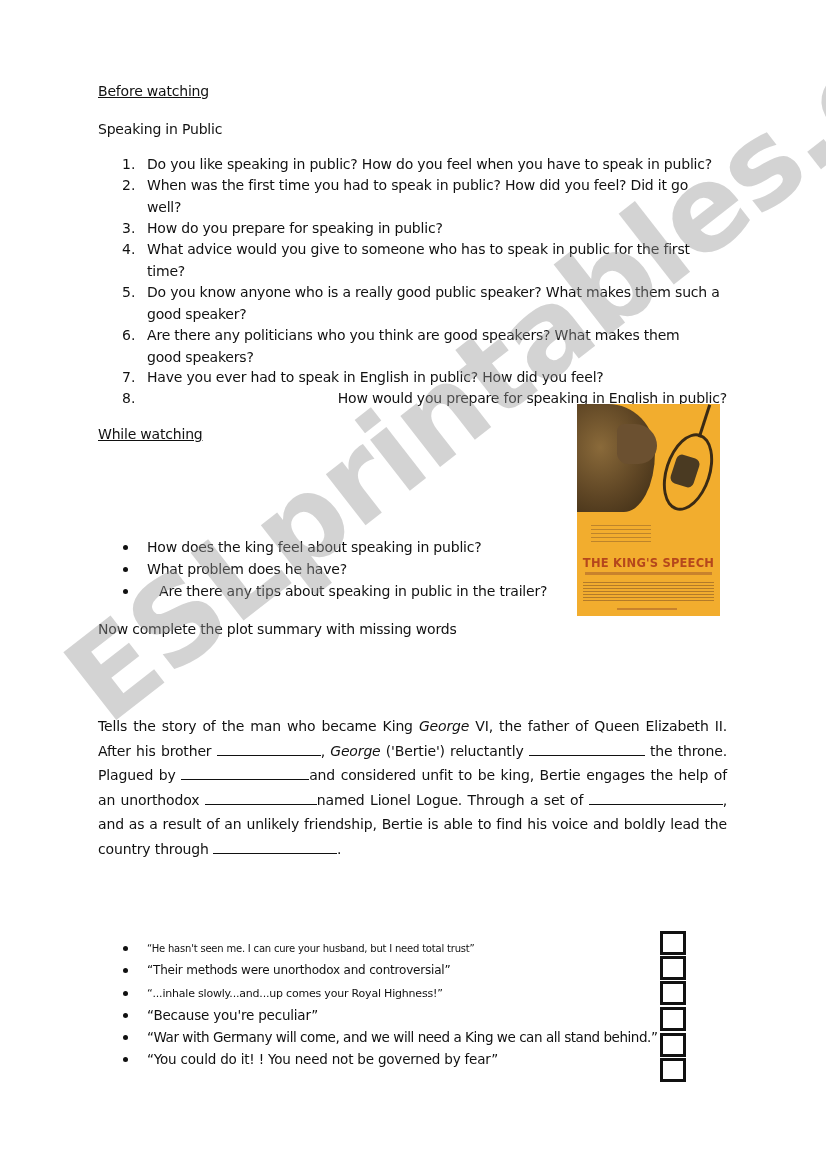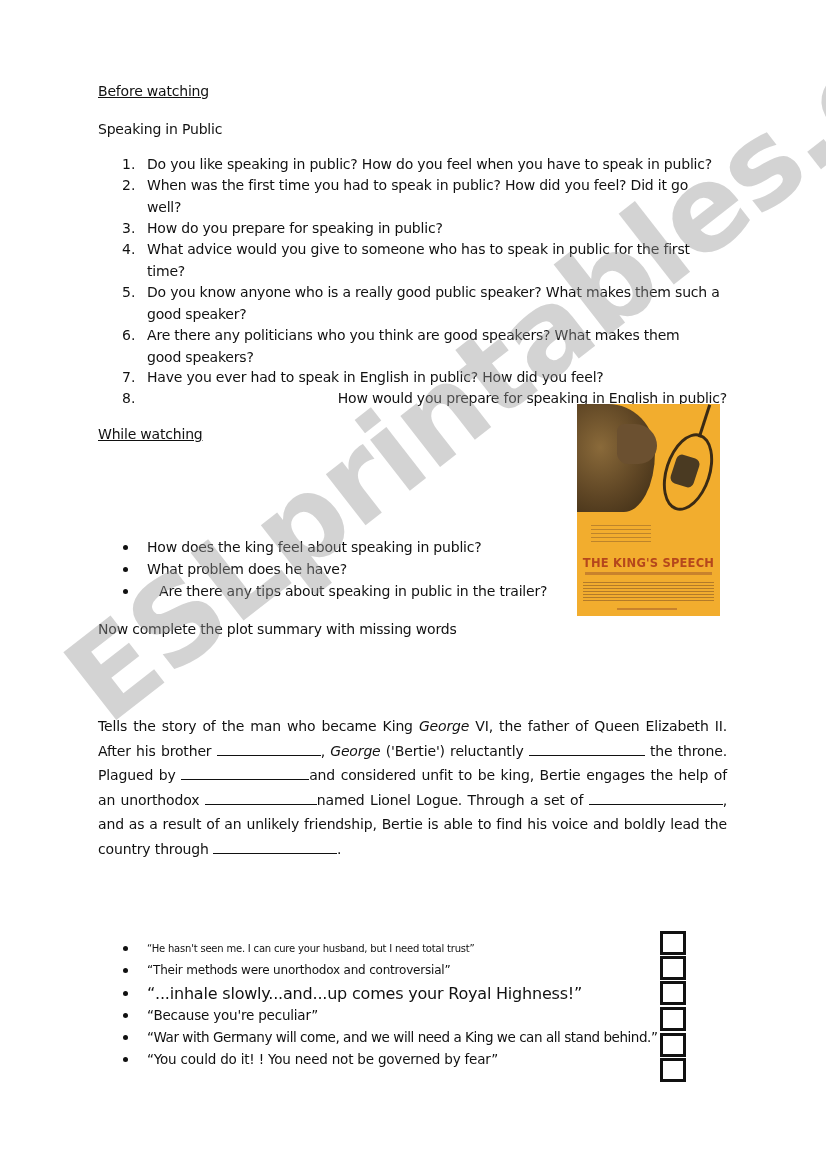--- a/index.html
+++ b/index.html
@@ -112,21 +112,21 @@
     <span>Tells the story of the man who became King </span><i>George</i><span> VI, the father of Queen Elizabeth II. After his brother </span><span class="blank" style="width:104px;"></span><span>, </span><i>George</i><span> ('Bertie') reluctantly </span><span class="blank" style="width:116px;"></span><span> the throne. Plagued by </span><span class="blank" style="width:128px;"></span><span>and considered unfit to be king, Bertie engages the help of an unorthodox </span><span class="blank" style="width:112px;"></span><span>named Lionel Logue. Through a set of </span><span class="blank" style="width:134px;"></span><span>, and as a result of an unlikely friendship, Bertie is able to find his voice and boldly lead the country through </span><span class="blank" style="width:124px;"></span><span>.</span>
   </div>
 
 
   <div>
     <div class="bullet" style="left:123px; top:946px;"></div>
     <div class="txt" style="left:147px; top:938px; font-size:10px;">“He hasn't seen me. I can cure your husband, but I need total trust”</div>
     <div class="bullet" style="left:123px; top:968px;"></div>
     <div class="txt" style="left:147px; top:960px; font-size:12px;">“Their methods were unorthodox and controversial”</div>
     <div class="bullet" style="left:123px; top:991px;"></div>
-    <div class="txt" style="left:147px; top:983px; font-size:16px;">“...inhale slowly...and...up comes your Royal Highness!”</div>
+    <div class="txt" style="left:147px; top:983px; font-size:11px;">“...inhale slowly...and...up comes your Royal Highness!”</div>
     <div class="bullet" style="left:123px; top:1013px;"></div>
     <div class="txt" style="left:147px; top:1005px; font-size:13.5px;">“Because you're peculiar”</div>
     <div class="bullet" style="left:123px; top:1035px;"></div>
     <div class="txt" style="left:147px; top:1027px; font-size:13.5px; letter-spacing:-0.45px;">“War with Germany will come, and we will need a King we can all stand behind.”</div>
     <div class="bullet" style="left:123px; top:1057px;"></div>
     <div class="txt" style="left:147px; top:1049px; font-size:13.5px;">“You could do it! ! You need not be governed by fear”</div>
   </div>
 
   <div>
     <div class="checkbox" style="top:931px;"></div>

